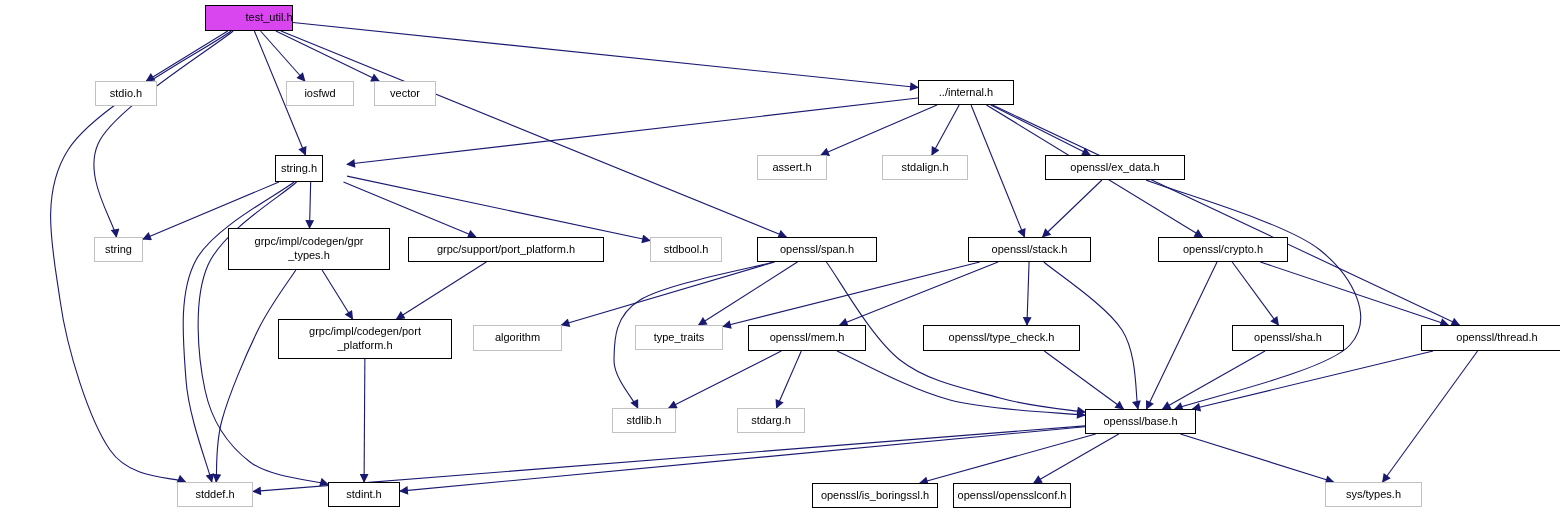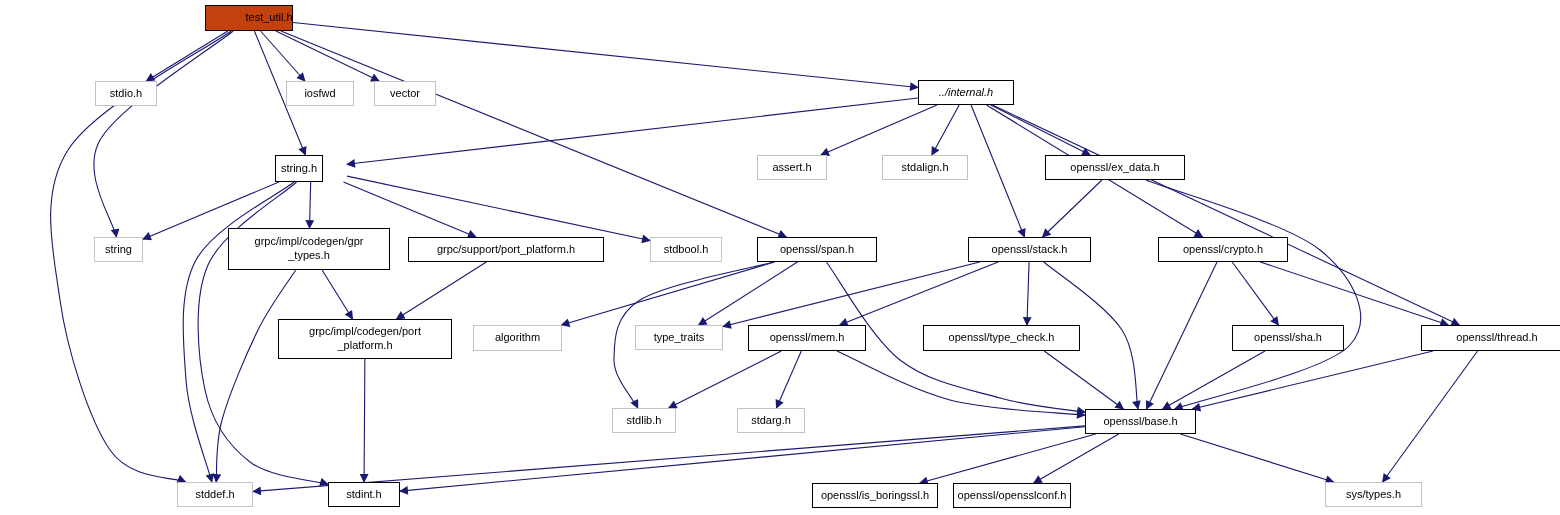--- a/index.html
+++ b/index.html
@@ -3,21 +3,21 @@
 <meta charset="utf-8">
 <style>
   html,body{margin:0;padding:0;background:#ffffff;}
   #canvas{position:relative;width:1560px;height:515px;background:#ffffff;overflow:hidden;
           font-family:"Liberation Sans", sans-serif;}
   #edge-layer{position:absolute;left:0;top:0;z-index:0;}
   .node{position:absolute;z-index:1;background:#ffffff;border:1px solid #000000;
         display:flex;align-items:center;justify-content:center;text-align:center;
         font-size:11px;color:#000000;line-height:1.25;white-space:pre-line;box-sizing:border-box;}
   .node.gray{border-color:#c2c2c2;}
-  .node.root{background:#c2410c;border-color:#000000;padding-left:40px;}
+  .node.root{background:#d946ef;border-color:#000000;padding-left:40px;}
   .node.doc{cursor:pointer;}
 </style>
 </head>
 <body>
 
 <div id="canvas">
   <svg id="edge-layer" width="1560" height="515" xmlns="http://www.w3.org/2000/svg">
       <defs>
         <marker id="arrow" viewBox="0 0 10 10" refX="9" refY="5" markerWidth="10" markerHeight="8" orient="auto">
           <path d="M0,0 L10,5 L0,10 z" fill="#191970"></path>
@@ -72,21 +72,21 @@
       <path d="M1085,426.7176432710882 L400,491.11558274307794" fill="none" stroke="#191970" stroke-width="1.1" marker-end="url(#arrow)"></path>
       <path d="M1180.3972602739725,434 L1333.6027397260275,482" fill="none" stroke="#191970" stroke-width="1.1" marker-end="url(#arrow)"></path>
       <path d="M1095.652027027027,434 L919.8479729729729,483" fill="none" stroke="#191970" stroke-width="1.1" marker-end="url(#arrow)"></path>
       <path d="M1118.793918918919,434 L1033.706081081081,483" fill="none" stroke="#191970" stroke-width="1.1" marker-end="url(#arrow)"></path>
     </svg>
 
 <div class="node root" style="left: 205px; top: 5px; width: 88px; height: 26px;">test_util.h</div>
     <div class="node gray" style="left: 95px; top: 81px; width: 62px; height: 25px;">stdio.h</div>
     <div class="node gray" style="left: 286px; top: 81px; width: 68px; height: 25px;">iosfwd</div>
     <div class="node gray" style="left: 374px; top: 81px; width: 62px; height: 25px;">vector</div>
-    <div class="node doc" style="left: 918px; top: 80px; width: 96px; height: 25px; font-style: italic;">../internal.h</div>
+    <div class="node doc" style="left: 918px; top: 80px; width: 96px; height: 25px;">../internal.h</div>
     <div class="node doc" style="left: 275px; top: 155px; width: 48px; height: 27px;">string.h</div>
     <div class="node gray" style="left: 757px; top: 155px; width: 70px; height: 25px;">assert.h</div>
     <div class="node gray" style="left: 882px; top: 155px; width: 86px; height: 25px;">stdalign.h</div>
     <div class="node doc" style="left: 1045px; top: 155px; width: 140px; height: 25px;">openssl/ex_data.h</div>
     <div class="node gray" style="left: 94px; top: 237px; width: 49px; height: 25px;">string</div>
     <div class="node doc" style="left: 228px; top: 228px; width: 162px; height: 42px;">grpc/impl/codegen/gpr
 _types.h</div>
     <div class="node doc" style="left: 408px; top: 237px; width: 196px; height: 25px;">grpc/support/port_platform.h</div>
     <div class="node gray" style="left: 650px; top: 237px; width: 72px; height: 25px;">stdbool.h</div>
     <div class="node doc" style="left: 757px; top: 237px; width: 120px; height: 25px;">openssl/span.h</div>

